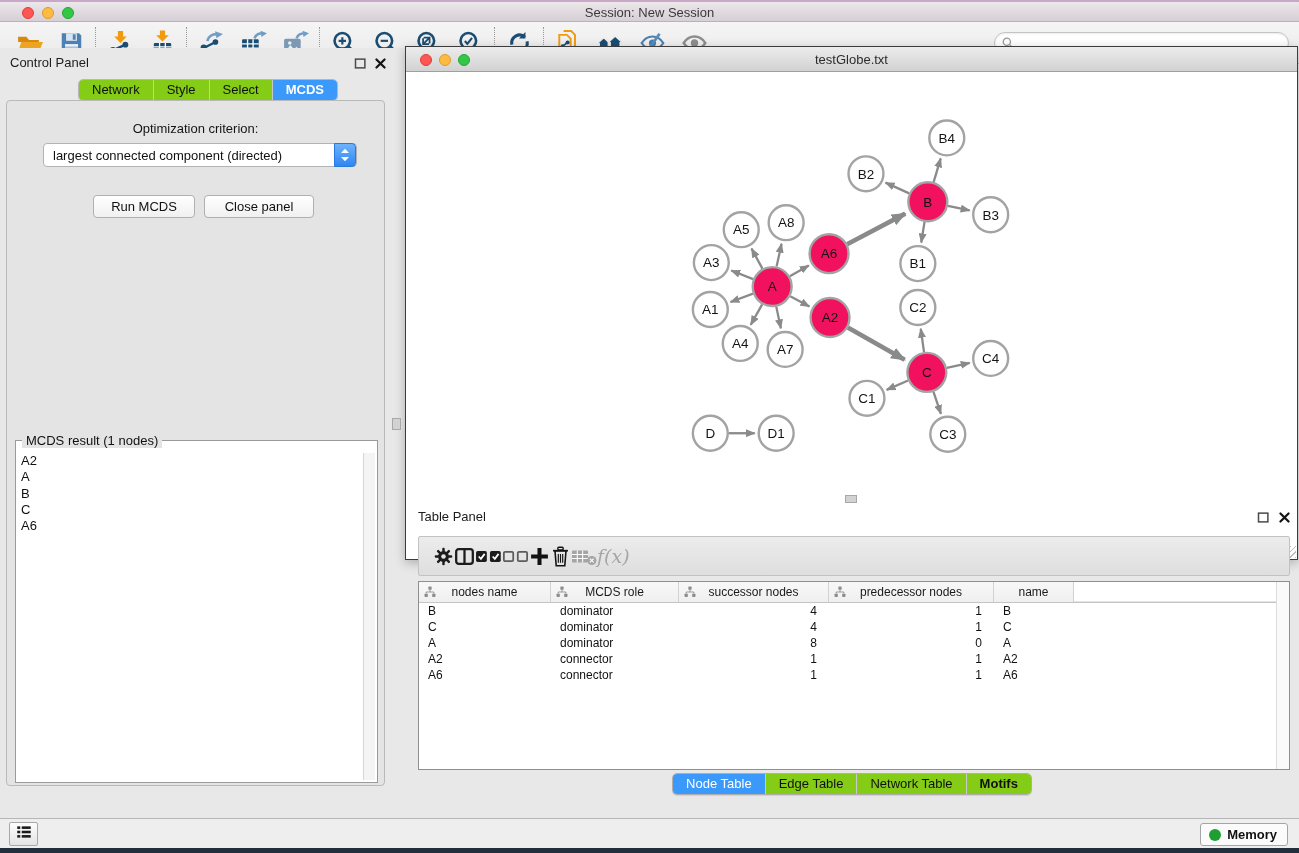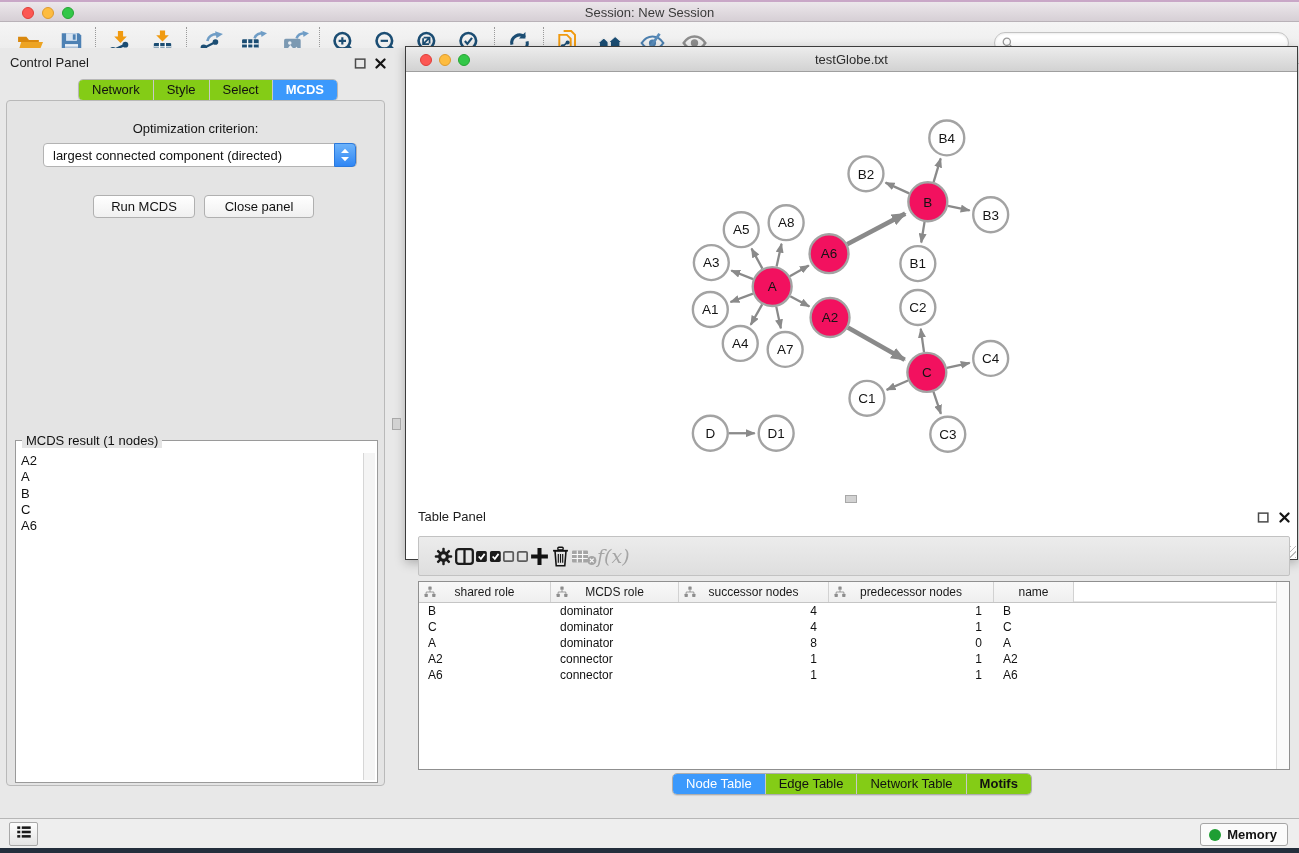--- a/index.html
+++ b/index.html
@@ -518,21 +518,21 @@
         <div class="tbl-header" id="tbl-header">
             <div class="th-cell" style="width: 132px;">
               <span class="tree-ic"><svg viewBox="0 0 22 22">
                   <g fill="#8d8d8d">
                     <rect x="8" y="1" width="6" height="6" rx="1"></rect>
                     <rect x="1" y="14" width="6" height="6" rx="1"></rect>
                     <rect x="15" y="14" width="6" height="6" rx="1"></rect>
                   </g>
                   <path d="M11 7v4M4 14v-3h14v3" fill="none" stroke="#8d8d8d" stroke-width="1.6"></path>
                 </svg></span>
-              <span>shared role</span>
+              <span>nodes name</span>
             </div>
             <div class="th-cell" style="width: 128px;">
               <span class="tree-ic"><svg viewBox="0 0 22 22">
                   <g fill="#8d8d8d">
                     <rect x="8" y="1" width="6" height="6" rx="1"></rect>
                     <rect x="1" y="14" width="6" height="6" rx="1"></rect>
                     <rect x="15" y="14" width="6" height="6" rx="1"></rect>
                   </g>
                   <path d="M11 7v4M4 14v-3h14v3" fill="none" stroke="#8d8d8d" stroke-width="1.6"></path>
                 </svg></span>

